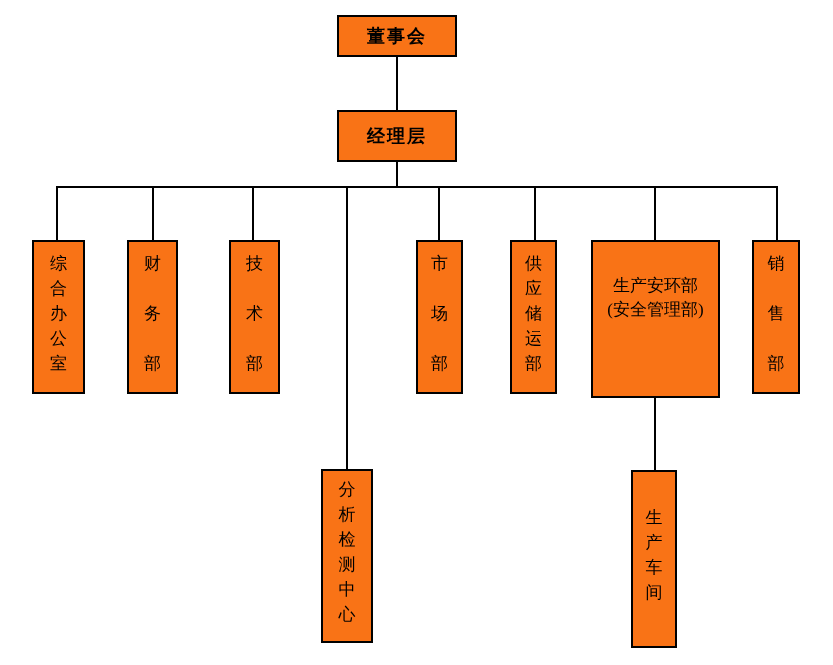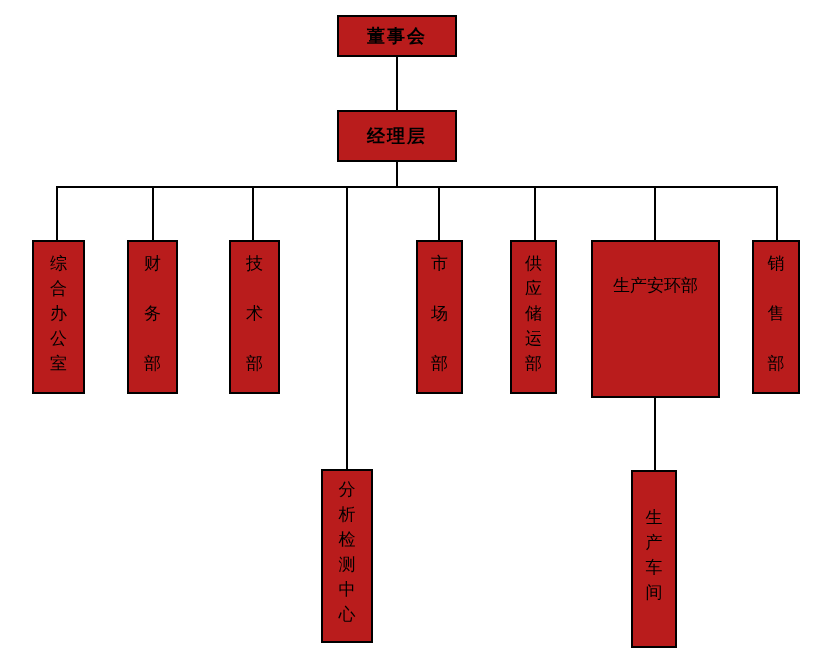--- a/index.html
+++ b/index.html
@@ -16,21 +16,21 @@
     color: #000000;
     overflow: hidden;
   }
   .line {
     position: absolute;
     background: #000000;
   }
   .node {
     position: absolute;
     border: 2px solid #000000;
-    background: #b91c1c;
+    background: #f97316;
     box-sizing: border-box;
     display: flex;
     align-items: center;
     justify-content: center;
   }
   .node.title {
     font-weight: bold;
     font-size: 18px;
     letter-spacing: 2px;
   }
@@ -127,20 +127,21 @@
         <span>应</span>
         <span>储</span>
         <span>运</span>
         <span>部</span>
       </div>
   </div>
 
   <div class="node" style="left:591px; top:240px; width:129px; height:158px;">
     <div class="hlabel">
       <span>生产安环部</span>
+      <span>(安全管理部)</span>
     </div>
   </div>
 
   <div class="node" style="left:752px; top:240px; width:48px; height:154px;">
     <div class="vlabel spaced">
         <span>销</span>
         <span>售</span>
         <span>部</span>
       </div>
   </div>

